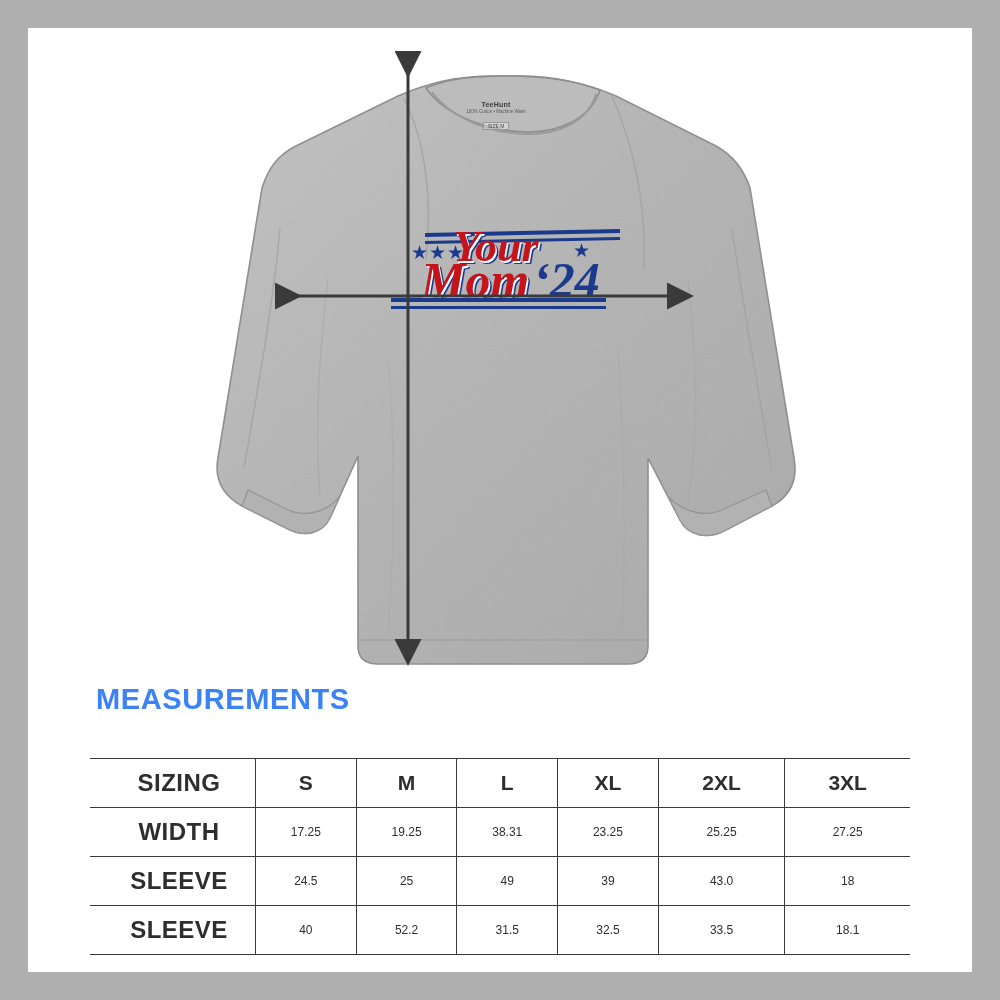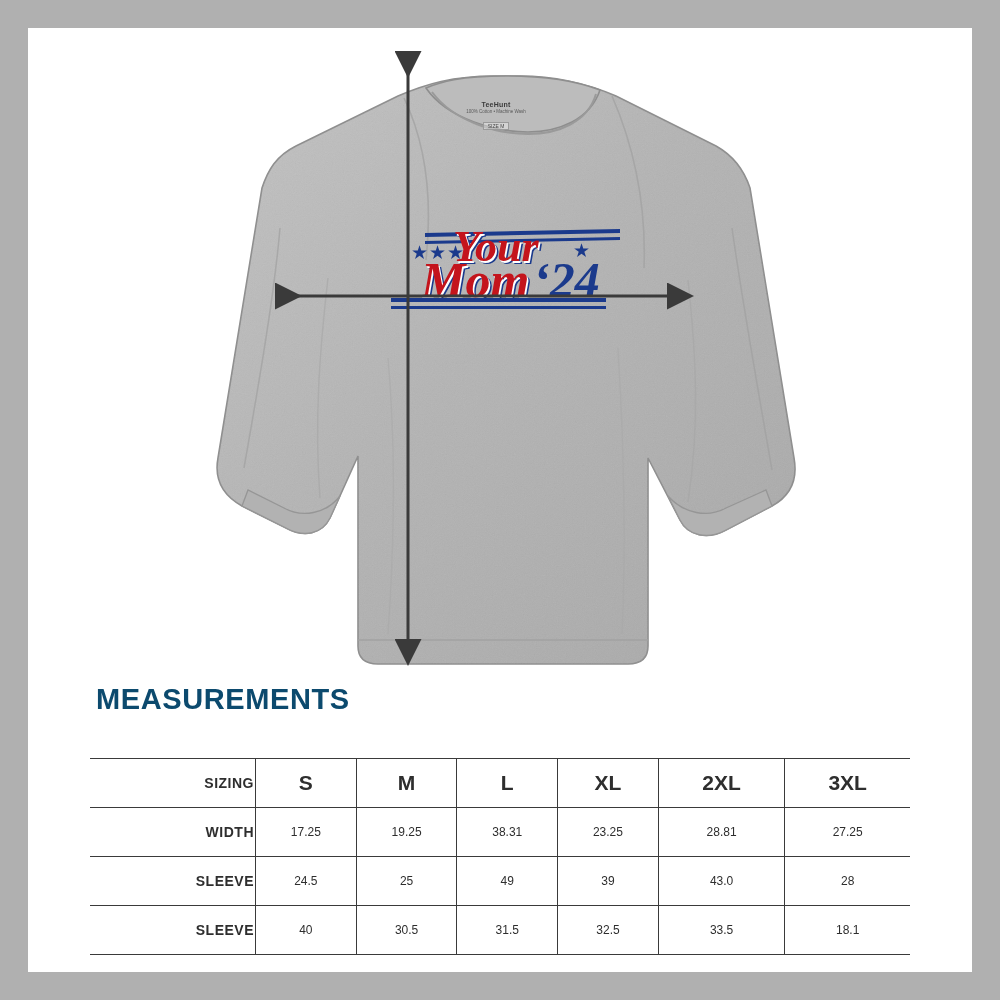--- a/index.html
+++ b/index.html
@@ -171,21 +171,21 @@
     pointer-events: none;
   }
 
   
   .meas-title {
     position: absolute;
     left: 68px;
     top: 655px;
     font-size: 29px;
     font-weight: bold;
-    color: #0c4a6e;
+    color: #3b82f6;
     letter-spacing: .6px;
   }
   table.meas {
     position: absolute;
     left: 62px;
     top: 730px;
     width: 820px;
     border-collapse: collapse;
   }
   table.meas td, table.meas th {
@@ -194,24 +194,24 @@
     height: 46px;
     text-align: center;
     font-size: 12px;
     color: #2e2e2e;
     font-weight: normal;
   }
   table.meas tr:first-child td, table.meas tr:first-child th {
     border-top: 1.5px solid #3a3a3a;
   }
   table.meas td.rowhead, table.meas th.rowhead {
-    text-align: right;
+    text-align: center;
     padding-left: 14px;
     font-weight: bold;
-    font-size: 14px;
+    font-size: 24px;
     letter-spacing: .5px;
     width: 150px;
   }
   table.meas th.colhead {
     font-weight: bold;
     font-size: 21px;
   }
   table.meas td:last-child, table.meas th:last-child {
     border-right: none;
   }
@@ -357,36 +357,36 @@
         <th class="colhead">XL</th>
         <th class="colhead">2XL</th>
         <th class="colhead">3XL</th>
       </tr>
       <tr>
         <td class="rowhead">WIDTH</td>
         <td>17.25</td>
         <td>19.25</td>
         <td>38.31</td>
         <td>23.25</td>
-        <td>28.81</td>
+        <td>25.25</td>
         <td>27.25</td>
       </tr>
       <tr>
         <td class="rowhead">SLEEVE</td>
         <td>24.5</td>
         <td>25</td>
         <td>49</td>
         <td>39</td>
         <td>43.0</td>
-        <td>28</td>
+        <td>18</td>
       </tr>
       <tr>
         <td class="rowhead">SLEEVE</td>
         <td>40</td>
-        <td>30.5</td>
+        <td>52.2</td>
         <td>31.5</td>
         <td>32.5</td>
         <td>33.5</td>
         <td>18.1</td>
       </tr>
     </tbody>
       </table>
 
   </div>
 </div>

